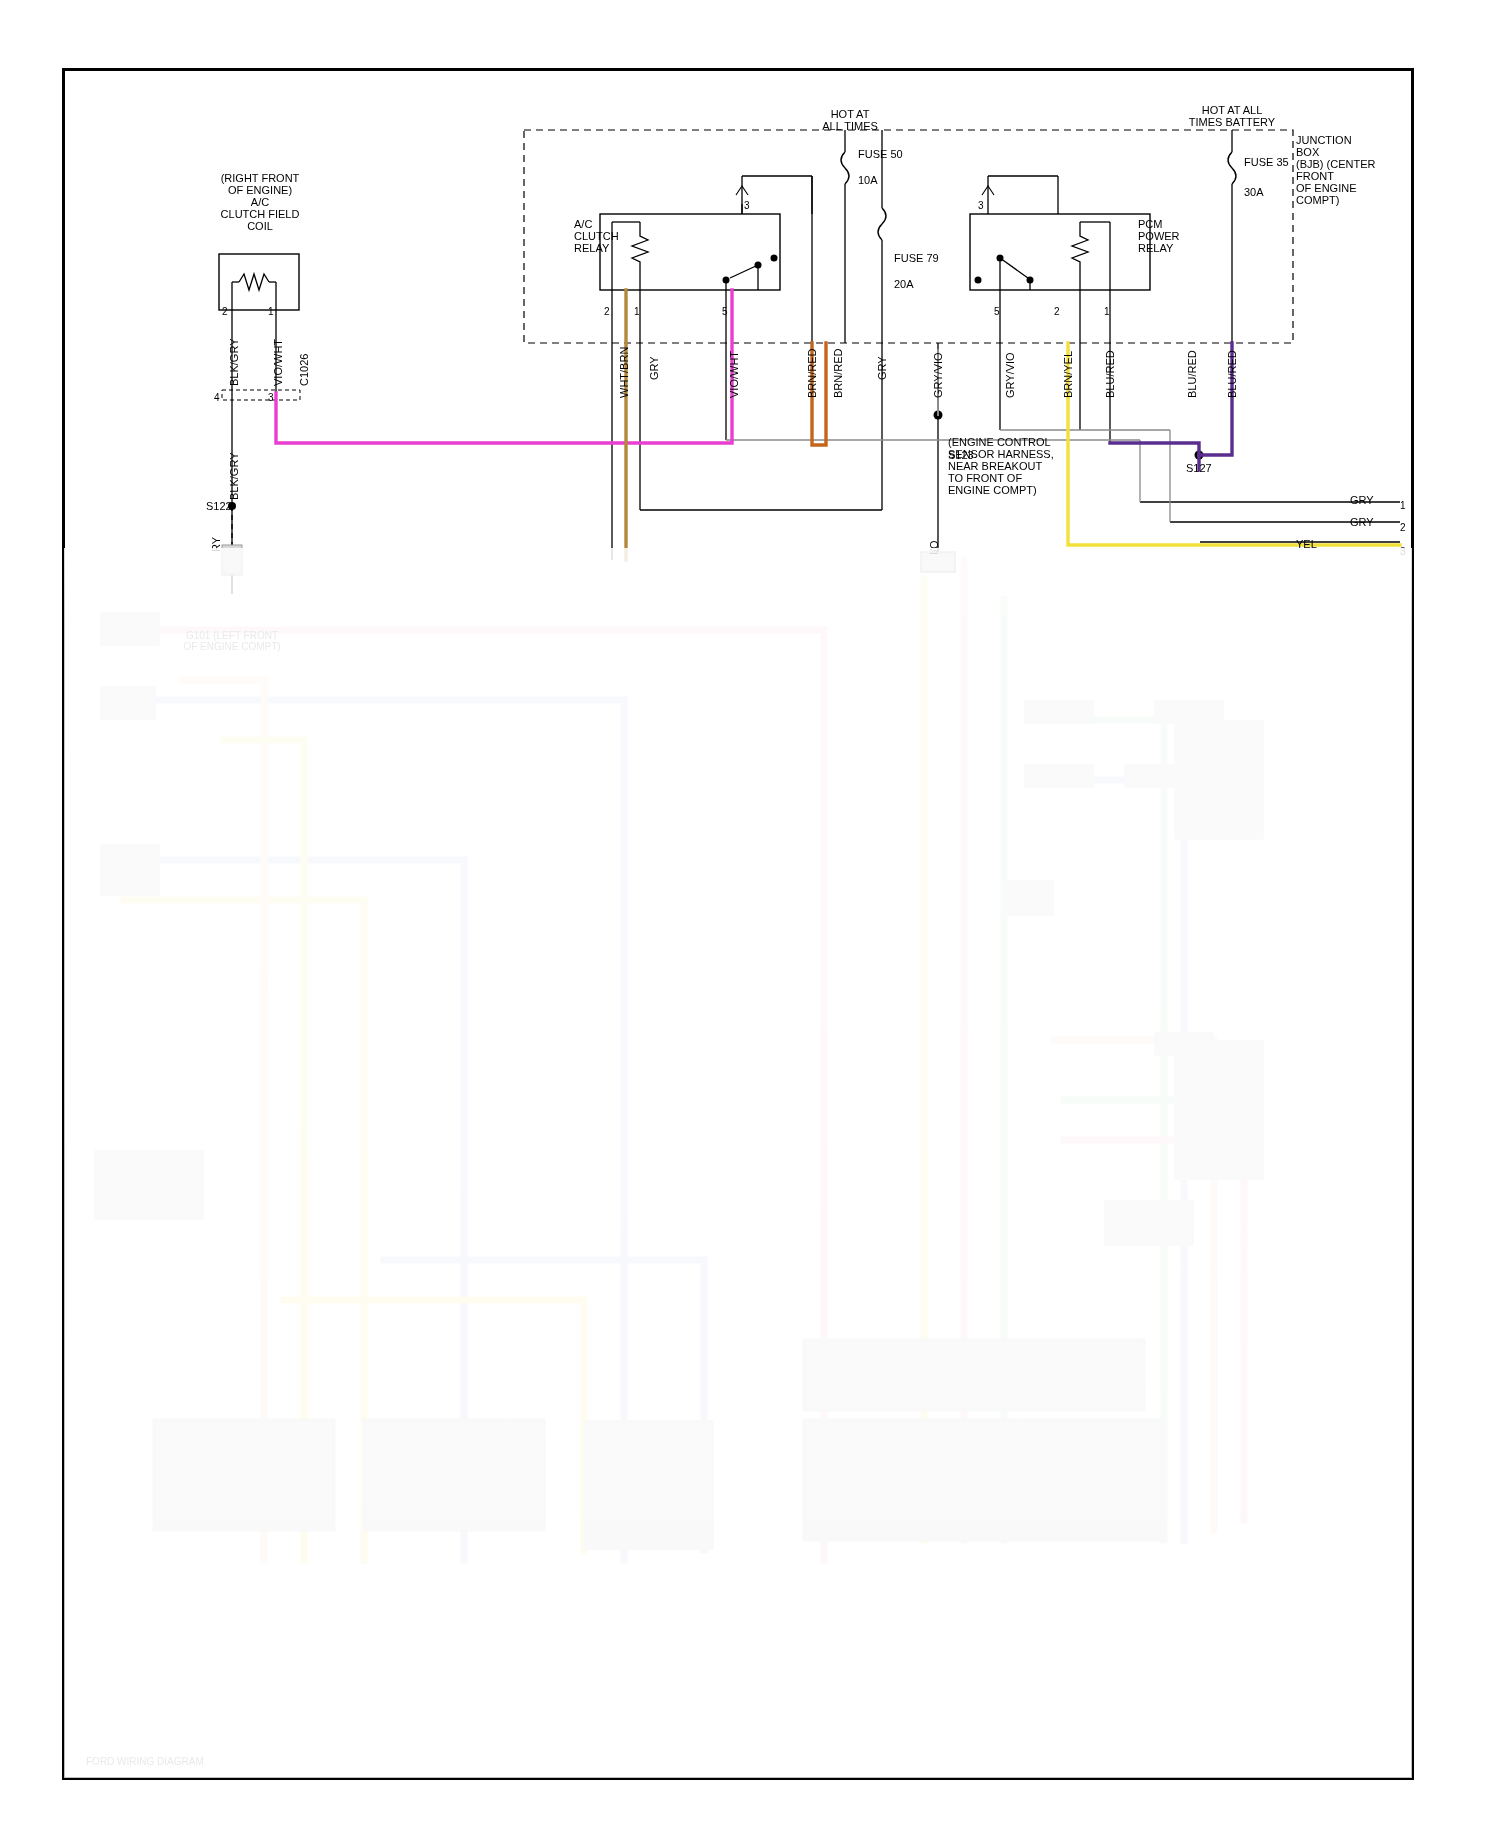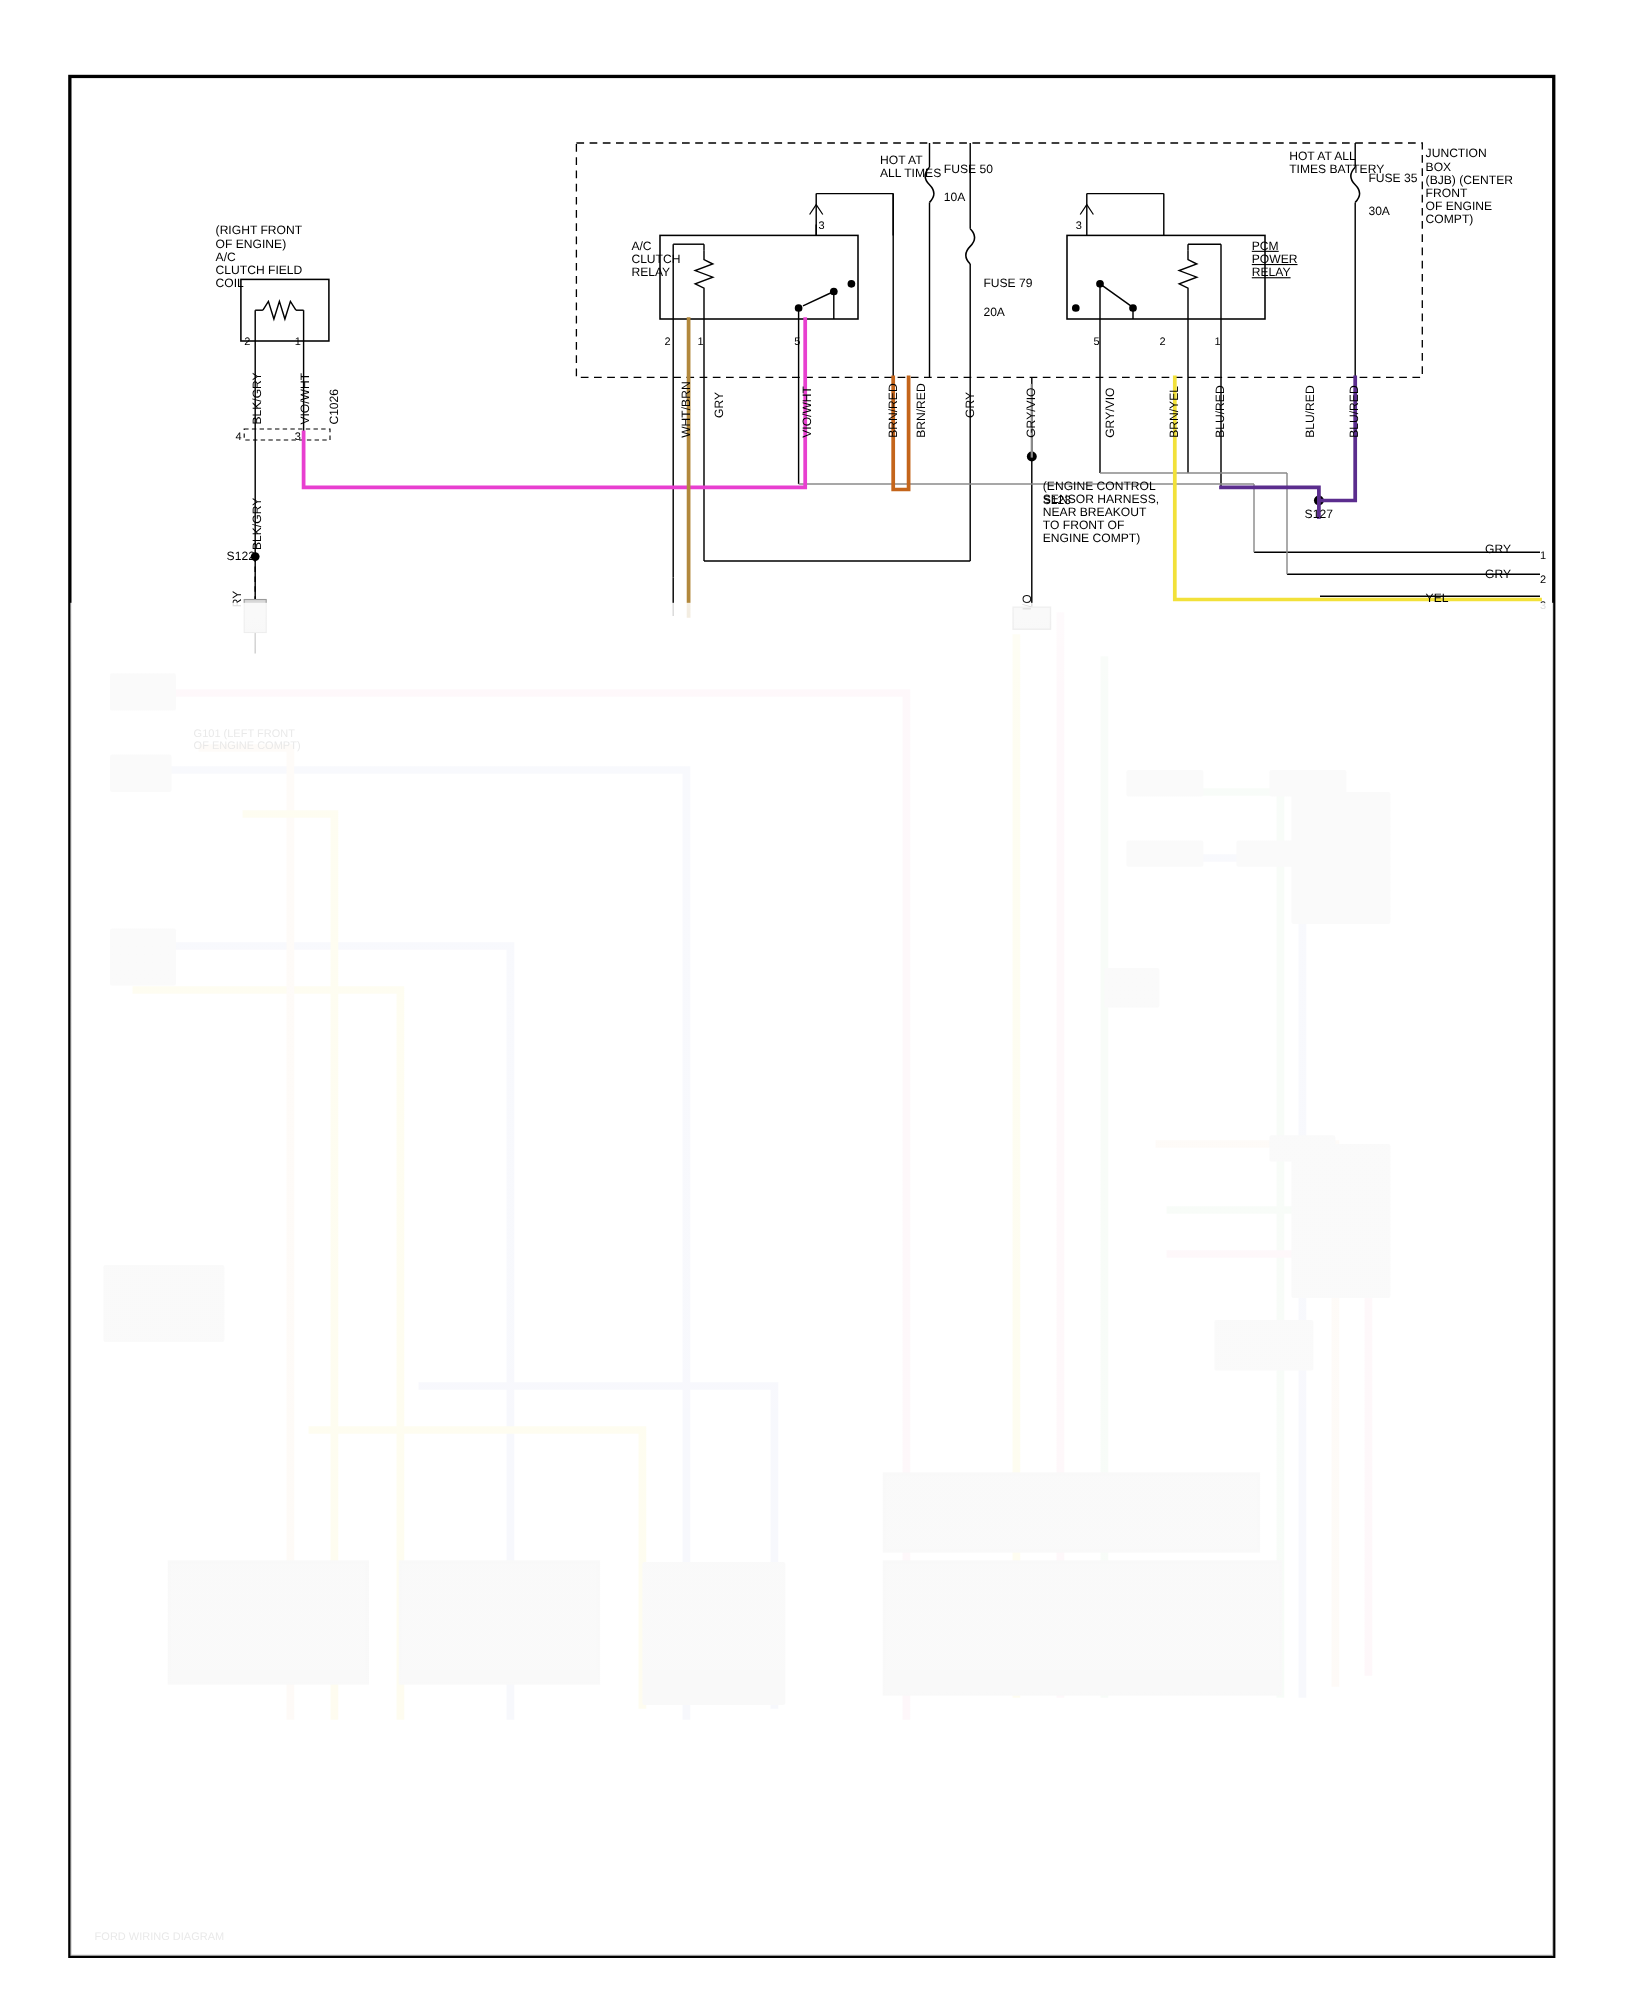--- a/index.html
+++ b/index.html
@@ -63,22 +63,21 @@
     line-height: 12px;
     color: #000;
     white-space: pre;
     z-index: 30;
   }
   .lbl.vert {
     transform-origin: 0 0;
     transform: rotate(-90deg);
   }
   .lbl.c {
-    text-align: left;
-    margin-top: 32px;
+    text-align: center;
   }
   .tiny { font-size: 10px; line-height: 11px; }
   .num { font-size: 10px; }
 </style>
 </head>
 <body>
 
 <div id="sheet">
 
   <div class="page-border"></div>
@@ -272,21 +271,21 @@
 COMPT)</div>
 
   <div class="lbl c" style="left:196px; top:172px; width:128px;">(RIGHT FRONT
 OF ENGINE)
 A/C
 CLUTCH FIELD
 COIL</div>
   <div class="lbl" style="left:574px; top:218px;">A/C
 CLUTCH
 RELAY</div>
-  <div class="lbl" style="left:1138px; top:218px;text-decoration:underline;">PCM
+  <div class="lbl" style="left:1138px; top:218px;">PCM
 POWER
 RELAY</div>
 
   <div class="lbl" style="left:858px; top:148px;">FUSE 50</div>
   <div class="lbl" style="left:858px; top:174px;">10A</div>
   <div class="lbl" style="left:894px; top:252px;">FUSE 79</div>
   <div class="lbl" style="left:894px; top:278px;">20A</div>
   <div class="lbl" style="left:1244px; top:156px;">FUSE 35</div>
   <div class="lbl" style="left:1244px; top:186px;">30A</div>
 

